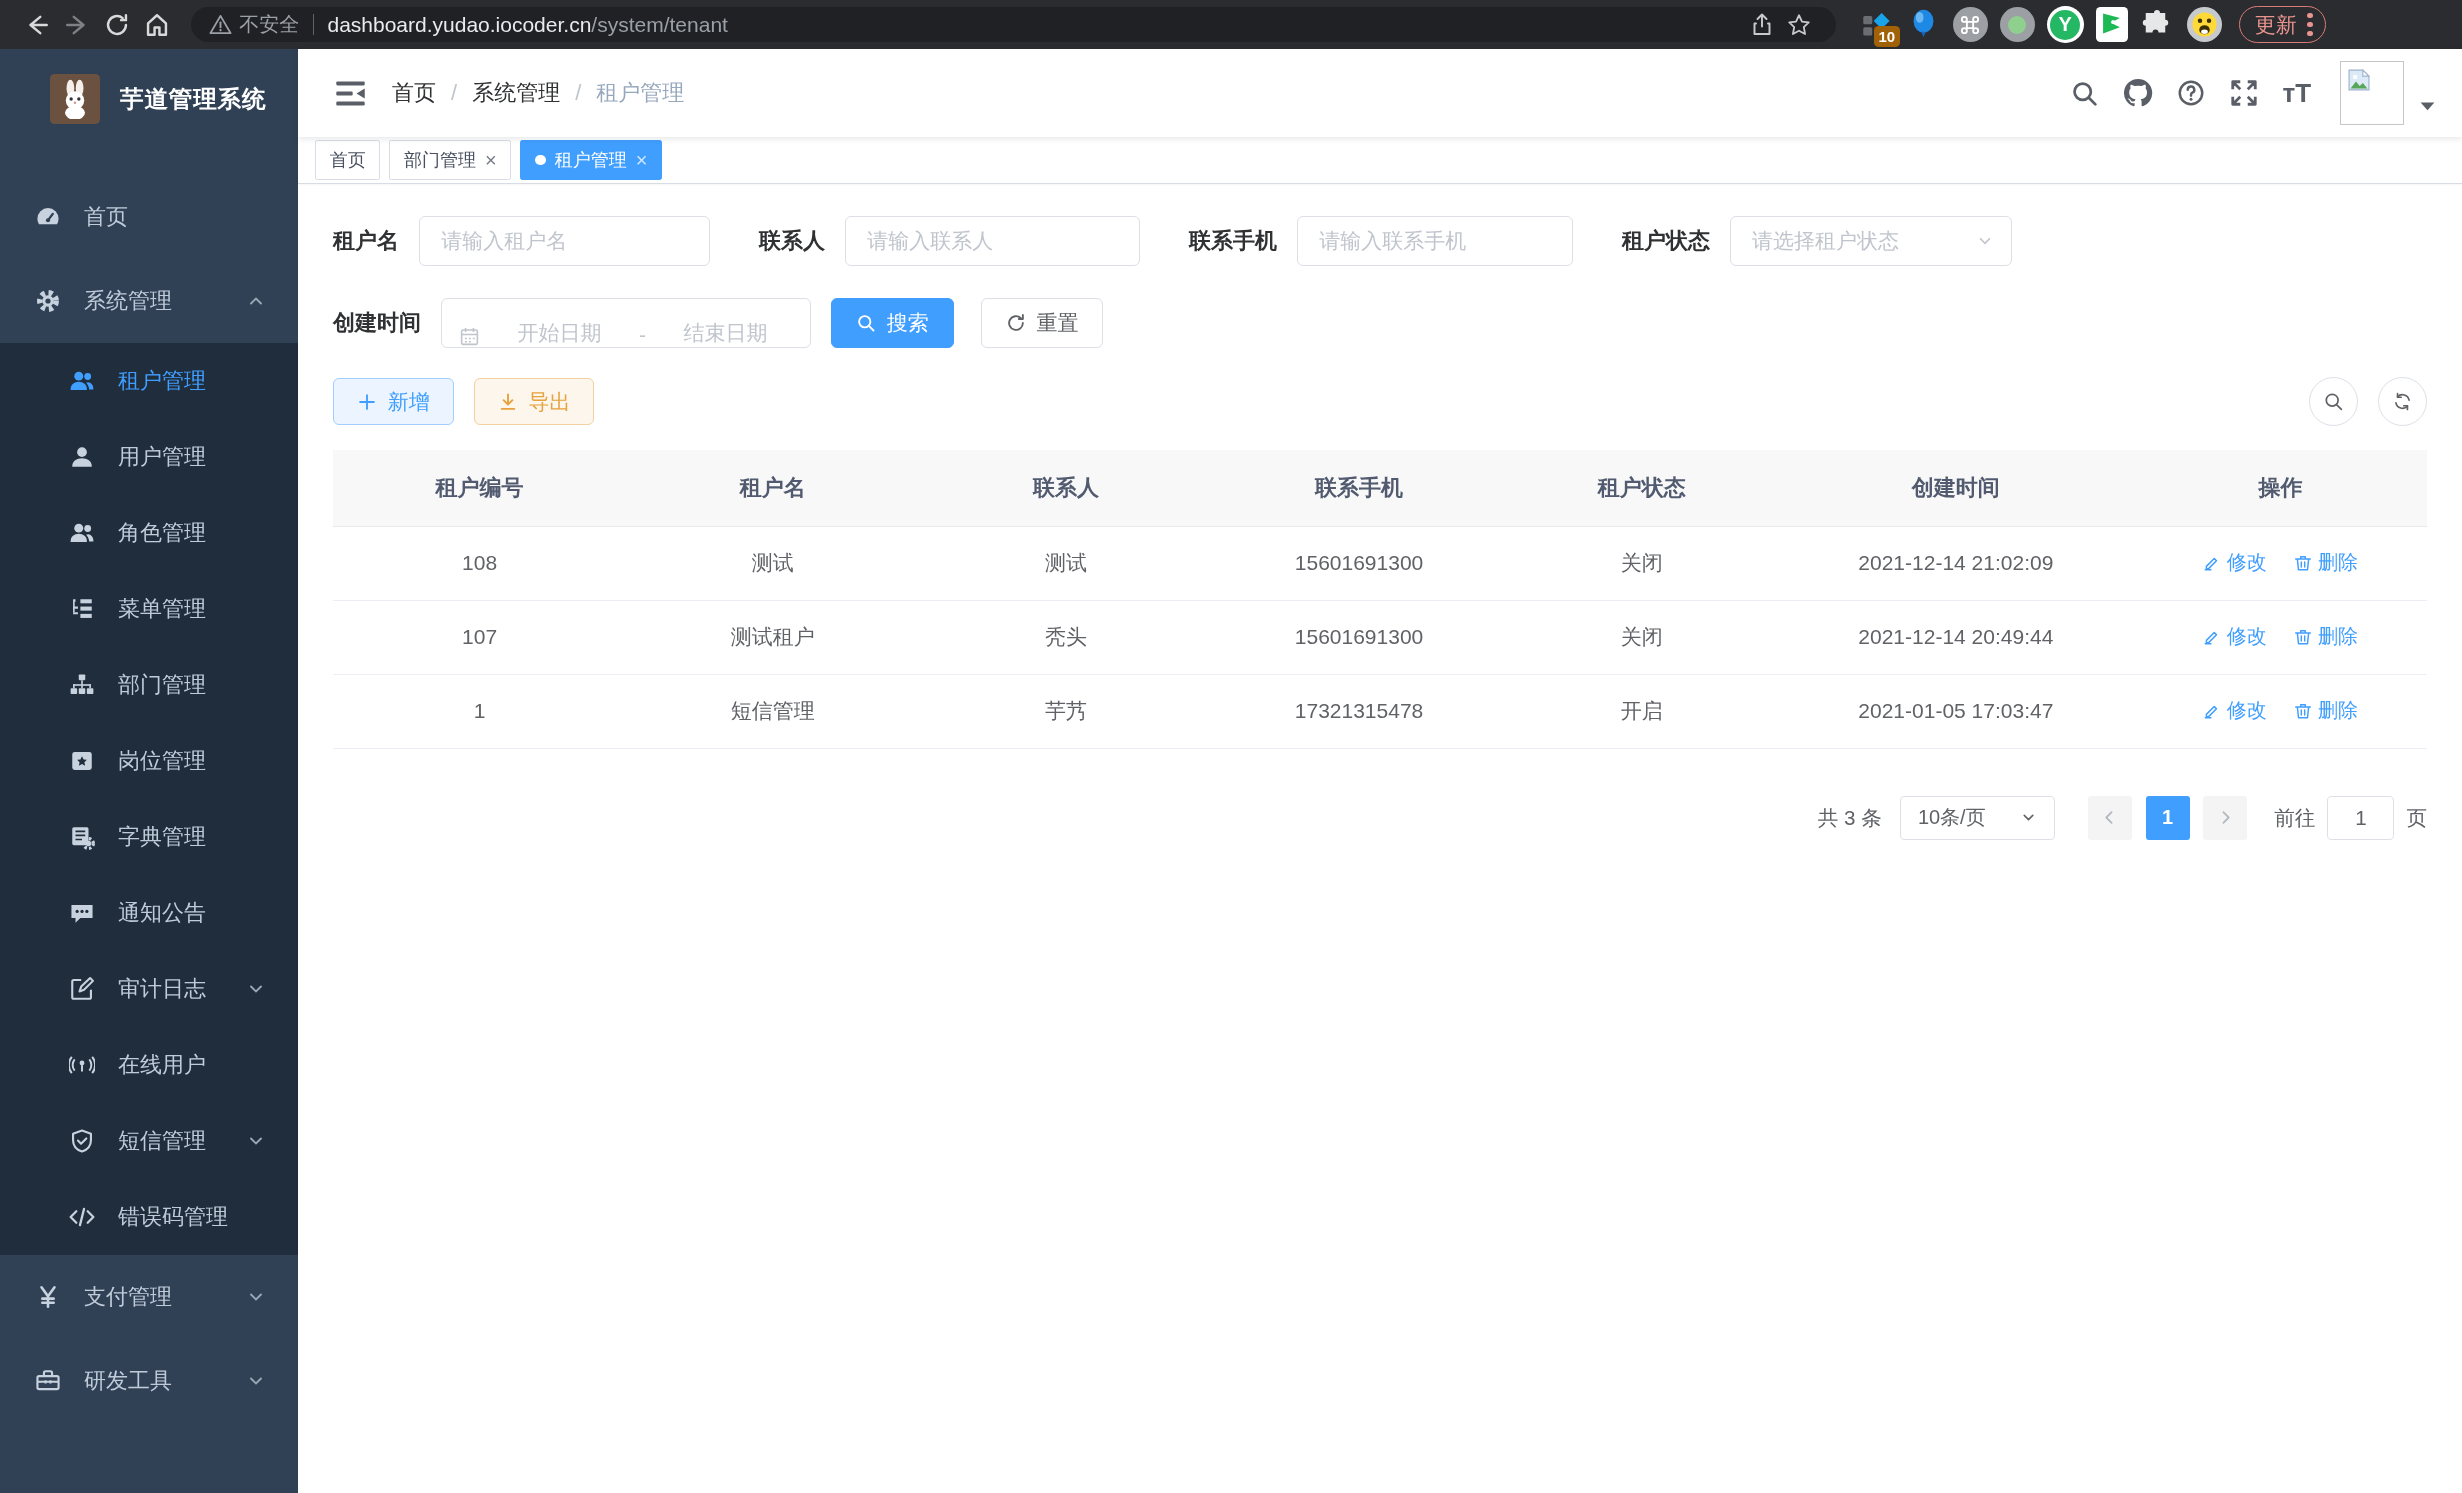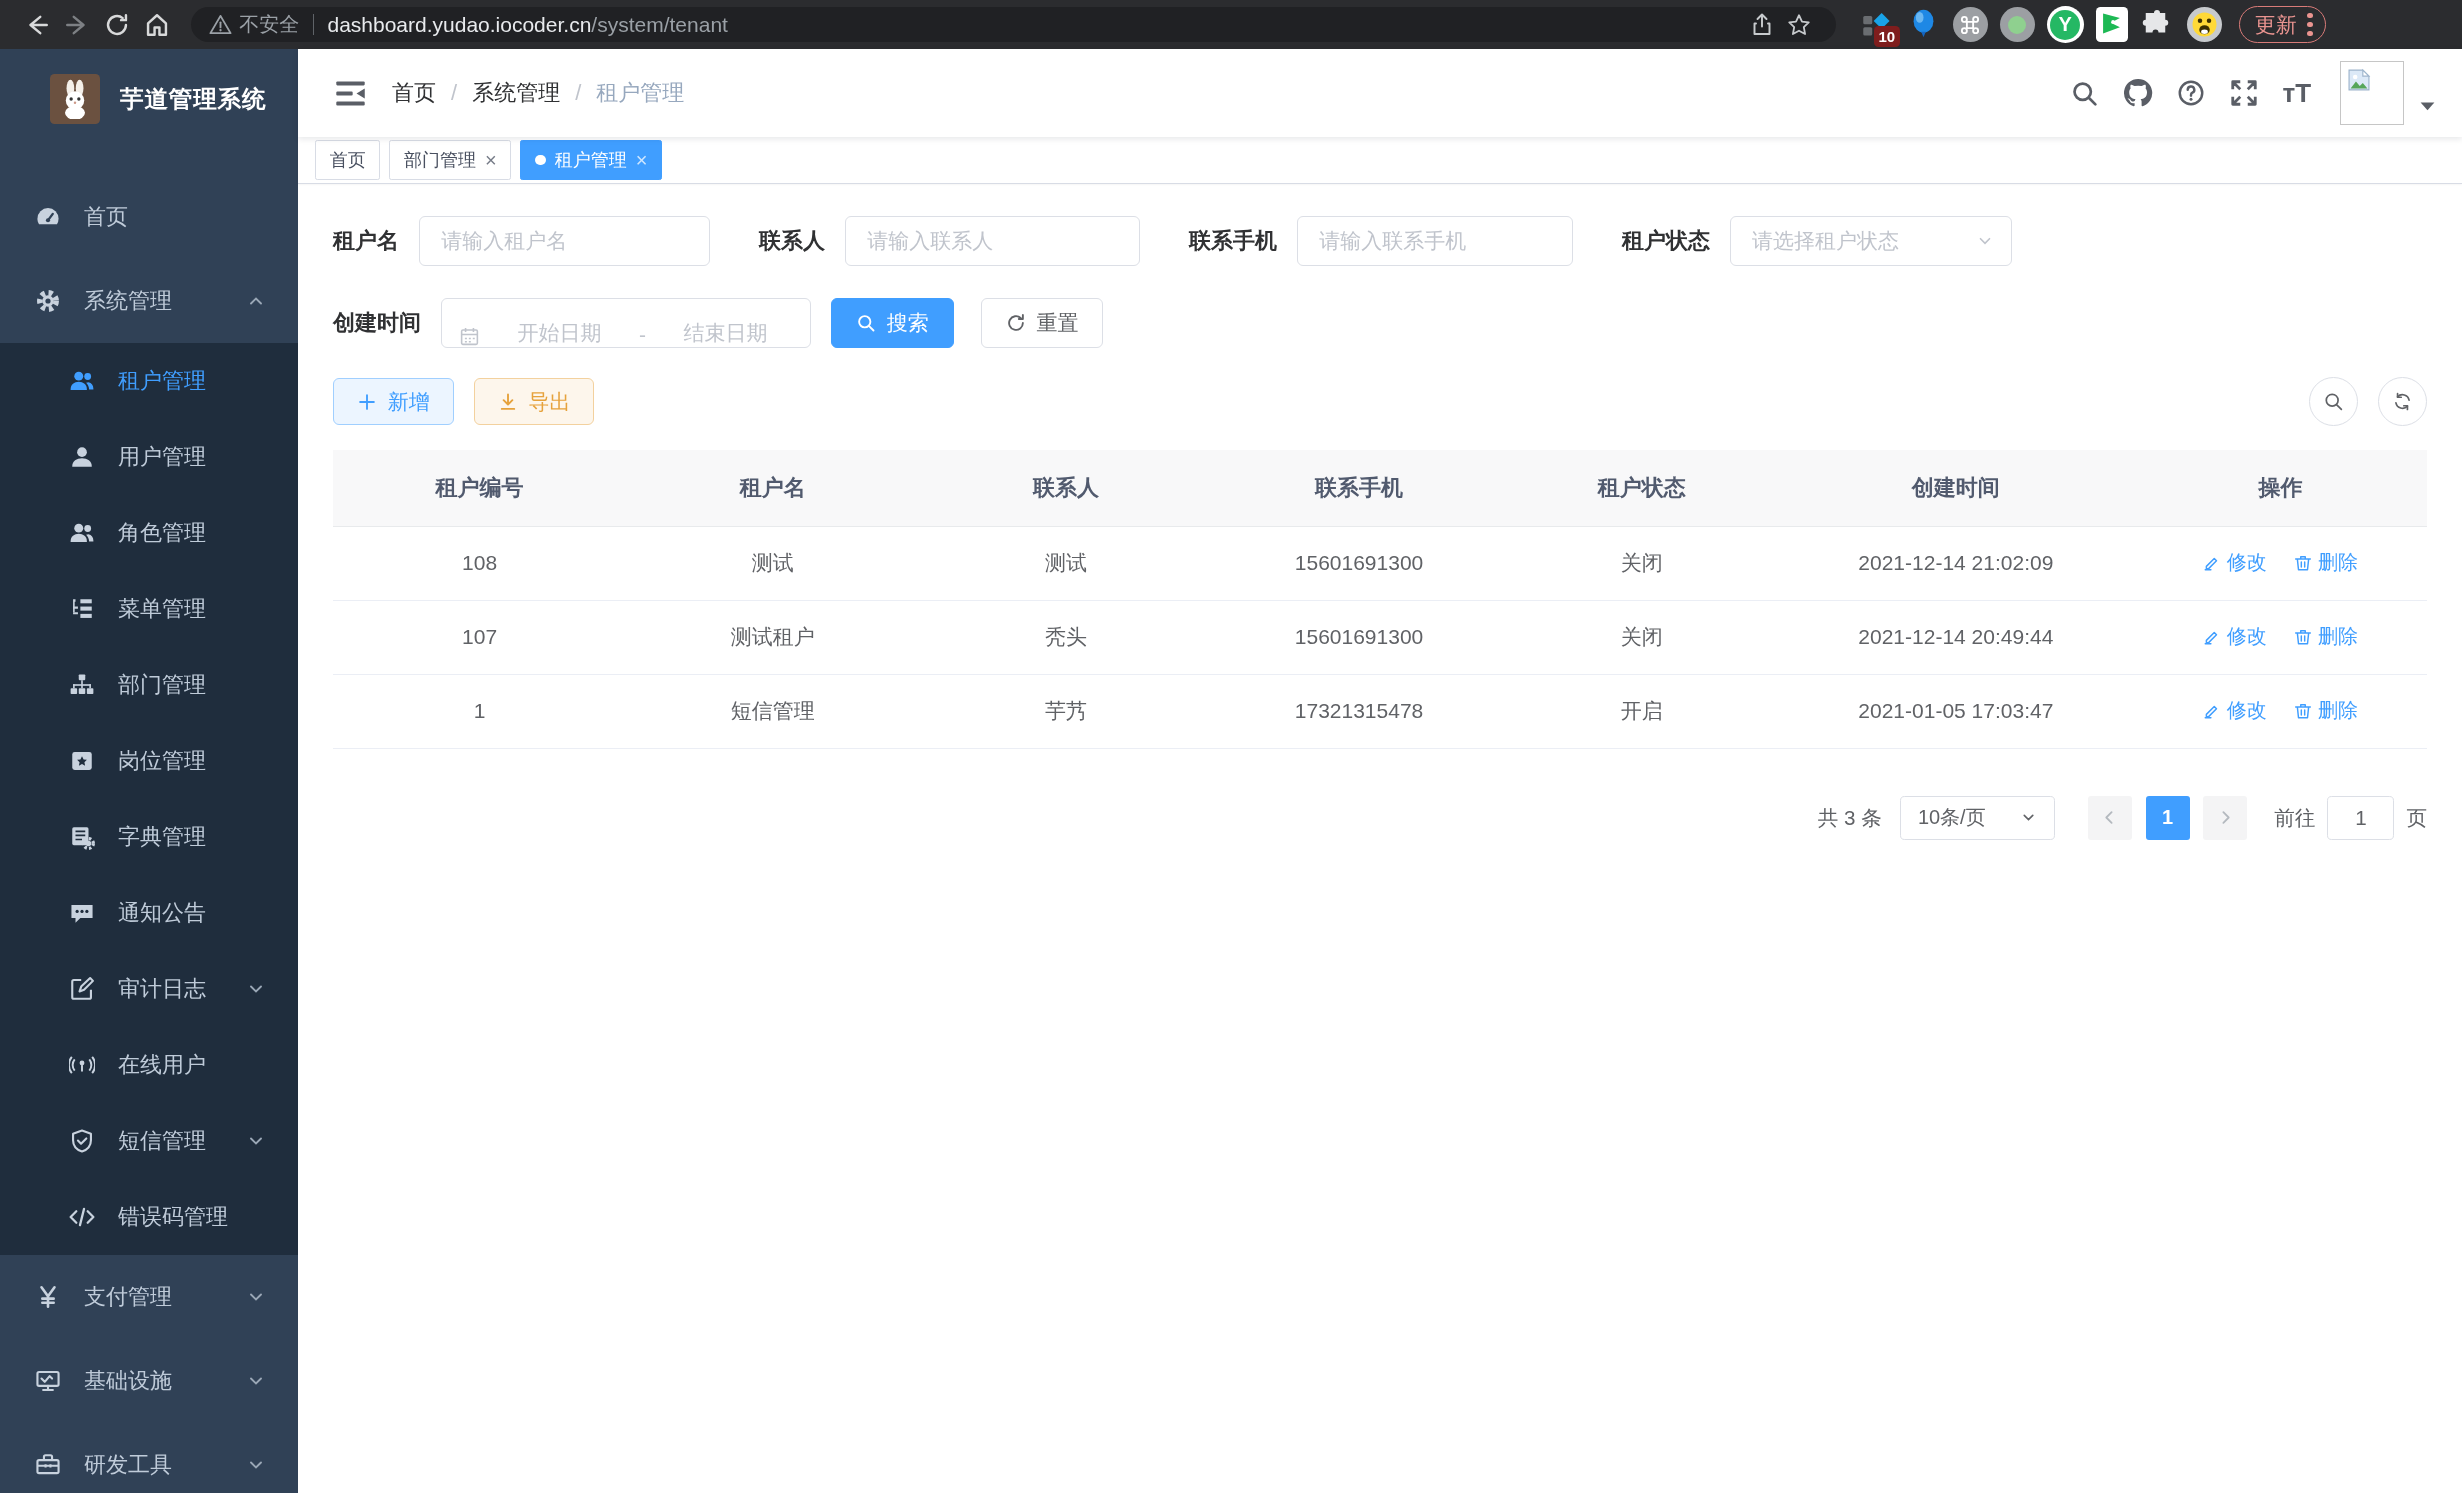--- a/index.html
+++ b/index.html
@@ -12,21 +12,21 @@
   .nav-btn.dim { color:#7d8084; }
   .omnibox { width:1645px; height:35px; margin-left:13.7px; background:#202124; border-radius:17.5px; display:flex; align-items:center; padding:0 18px; flex:none; }
   .sec-label { color:#9aa0a6; font-size:20px; margin-left:7.6px; white-space:nowrap; }
   .omni-sep { width:0.8px; height:21px; background:#5f6368; margin:0 13.7px; }
   .url { font-size:21px; color:#e8eaed; white-space:nowrap; }
   .url .path { color:#9aa0a6; }
   .omni-spacer { flex:1; }
   .omni-ic { width:37px; height:37px; display:flex; align-items:center; justify-content:center; color:#c7cacd; }
   .ext-area { display:flex; align-items:center; gap:12px; margin-left:23px; }
   .ext { width:35px; height:35px; position:relative; display:flex; align-items:center; justify-content:center; flex:none; }
-  .badge { position:absolute; right:-6px; bottom:-4.6px; background:#7f1d1d; color:#fff; font-size:15px; line-height:21px; padding:0 4.6px; border-radius:4.6px; font-weight:700; }
+  .badge { position:absolute; right:-6px; bottom:-4.6px; background:#a16207; color:#fff; font-size:15px; line-height:21px; padding:0 4.6px; border-radius:4.6px; font-weight:700; }
   .circle { border-radius:50%; display:flex; align-items:center; justify-content:center; }
   .update-pill { margin-left:17px; height:37px; border:1.5px solid #d97b78; border-radius:20px; color:#ea9490; display:flex; align-items:center; gap:10.7px; padding:0 12px 0 15px; flex:none; }
   .update-txt { font-size:21px; }
   .vdots { display:flex; flex-direction:column; gap:3.8px; }
   .vdots i { width:5.3px; height:5.3px; border-radius:50%; background:#ea9490; }
 
   
   .app { display:flex; height:1445px; }
   .sidebar { width:298px; background:#304156; flex:none; display:flex; flex-direction:column; overflow:hidden; }
   .logo-row { height:99px; display:flex; align-items:center; padding-left:50px; gap:20px; flex:none; }
@@ -370,33 +370,20 @@
             </svg>
           <span class="lbl">错误码管理</span>
         </div>
       </div>
 
       <div class="m-item">
         <svg class="mi" viewBox="0 0 32 32" fill="none" stroke="currentColor" stroke-width="3.2" stroke-linecap="round">
             <path d="M8 4l8 11 8-11M16 15v13M9 18h14M9 23h14"></path>
           </svg>
         <span class="lbl">支付管理</span>
-        <span class="arrow">
-            <svg width="20" height="20" viewBox="0 0 32 32" fill="none" stroke="currentColor" stroke-width="3" stroke-linecap="round">
-              <path d="M8 12l8 8 8-8"></path>
-            </svg>
-          </span>
-      </div>
-      <div class="m-item">
-        <svg class="mi" viewBox="0 0 32 32" fill="none" stroke="currentColor" stroke-width="2.6">
-            <rect x="3" y="5" width="26" height="17" rx="2"></rect>
-            <path d="M8 13l4 4 6-7 3 3" stroke-linecap="round" stroke-linejoin="round"></path>
-            <path d="M16 22v5M10 27h12" stroke-linecap="round"></path>
-          </svg>
-        <span class="lbl">基础设施</span>
         <span class="arrow">
             <svg width="20" height="20" viewBox="0 0 32 32" fill="none" stroke="currentColor" stroke-width="3" stroke-linecap="round">
               <path d="M8 12l8 8 8-8"></path>
             </svg>
           </span>
       </div>
       <div class="m-item">
         <svg class="mi" viewBox="0 0 32 32" fill="none" stroke="currentColor" stroke-width="2.6">
             <rect x="3" y="10" width="26" height="16" rx="2"></rect>
             <path d="M11 10V6a2 2 0 0 1 2-2h6a2 2 0 0 1 2 2v4M3 17h26M13 15v4M19 15v4"></path>

